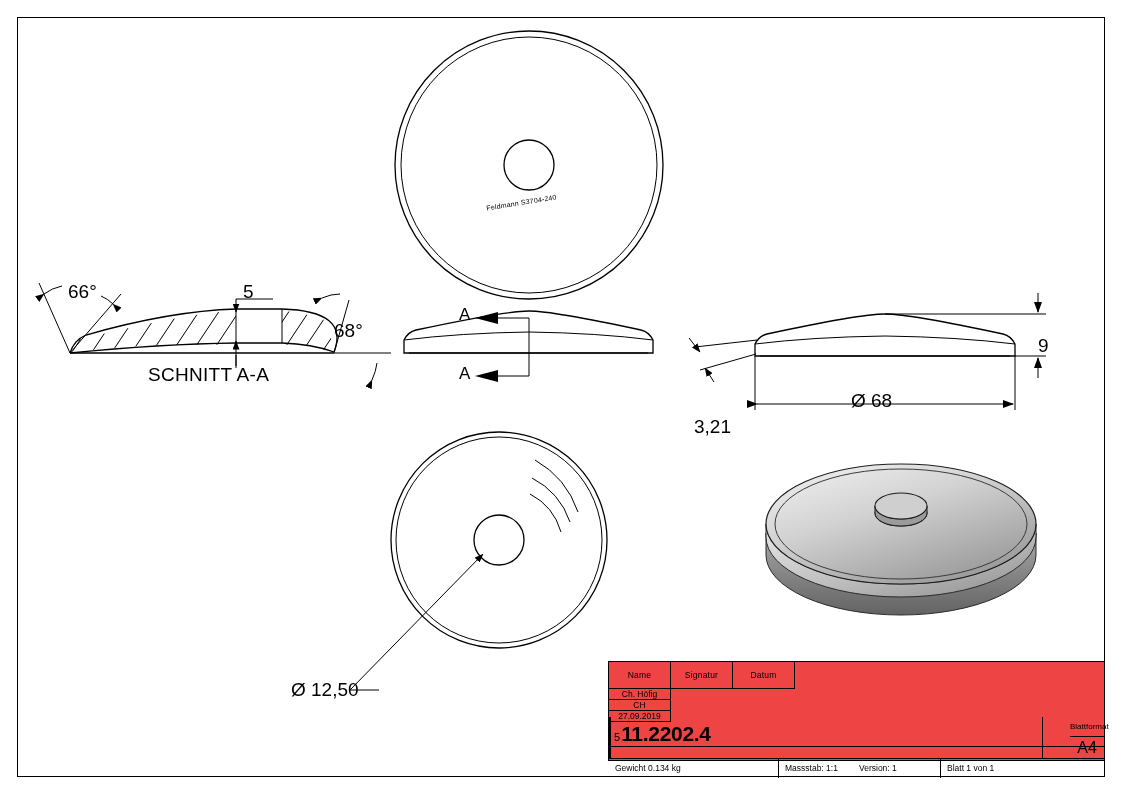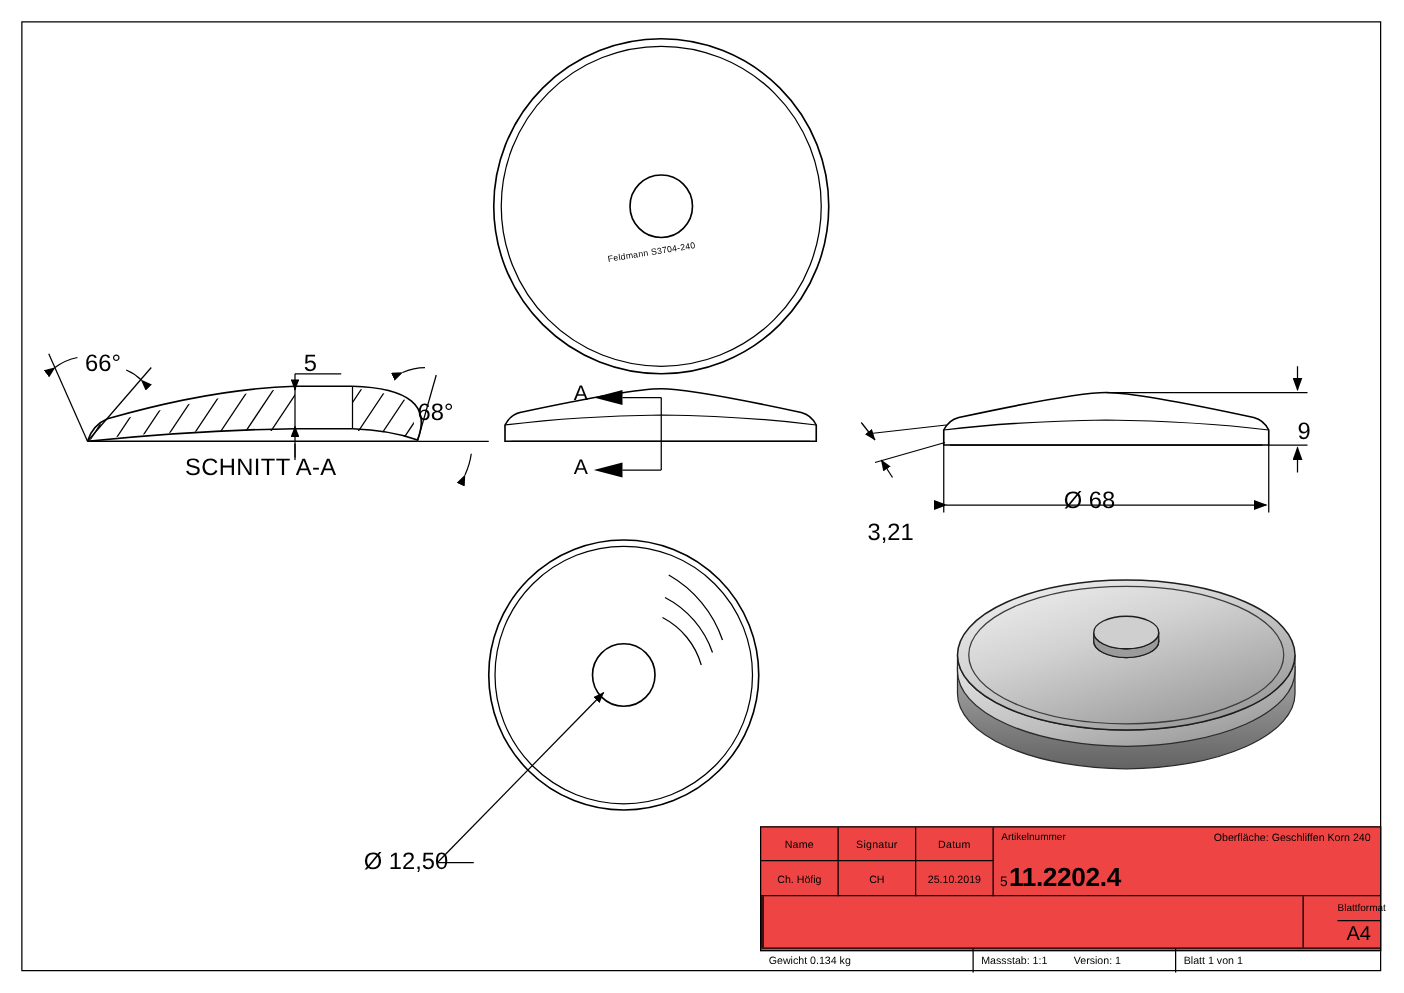--- a/index.html
+++ b/index.html
@@ -29,21 +29,21 @@
   
   #titleblock{
     position:absolute;left:608px;top:661px;width:497px;height:100px;
     box-sizing:border-box;
     border:1.4px solid #000;
     background:#ef4444;
     font-family:"Liberation Sans", sans-serif;
   }
   .tbrow{display:flex;box-sizing:border-box;}
   .r1{height:27px;}
-  .r2{height:28px;}
+  .r2{height:28px;flex-direction:column;}
   .r3{height:41px;}
   .r4{height:20px;}
   .cell{box-sizing:border-box;display:flex;align-items:center;position:relative;}
   .bb{border-bottom:1.2px solid #000;}
   .br{border-right:1.2px solid #000;}
   .c-name{width:62px;justify-content:center;}
   .c-sig{width:62px;justify-content:center;}
   .c-dat{width:62px;justify-content:center;}
   .c-rest{flex:1;}
   .hdr{font-size:8.5px;letter-spacing:.2px;}
@@ -247,30 +247,26 @@
   <div class="txt t9">9</div>
   <div class="txt t1250">Ø 12,50</div>
   <div class="curvedtxt">Feldmann S3704-240</div>
 
   <div id="titleblock">
 
     <div class="tbrow r1">
       <div class="cell c-name bb br hdr">Name</div>
       <div class="cell c-sig bb br hdr">Signatur</div>
       <div class="cell c-dat bb br hdr">Datum</div>
-      <div class="cell c-rest">
-        <span class="lbl">Artikelnummer</span>
-        <span class="ober">Oberfläche:  Geschliffen Korn 240</span>
-      </div>
     </div>
 
     <div class="tbrow r2">
       <div class="cell c-name bb br val">Ch. Höfig</div>
       <div class="cell c-sig bb br val">CH</div>
-      <div class="cell c-dat bb br val">25.10.2019</div>
+      <div class="cell c-dat bb br val">27.09.2019</div>
       <div class="cell c-rest bb">
         <span style="margin-left:5px;display:flex;align-items:baseline;">
           <span class="artpre">5</span>
           <span class="artnum">11.2202.4</span>
         </span>
       </div>
     </div>
 
     <div class="tbrow r3">
       <div class="cell br" style="width:0;border-left:1.2px solid #000;"></div>

